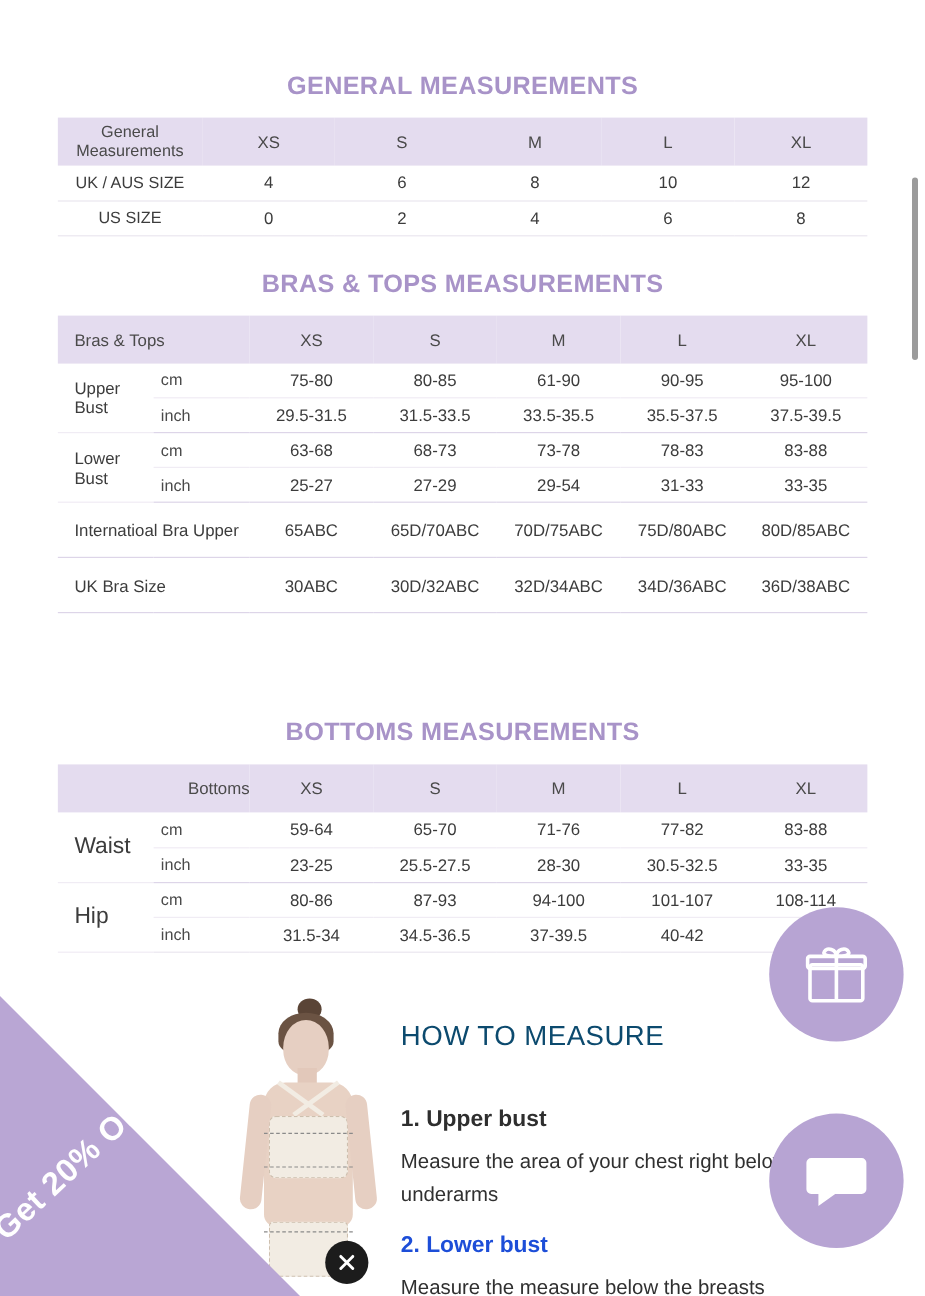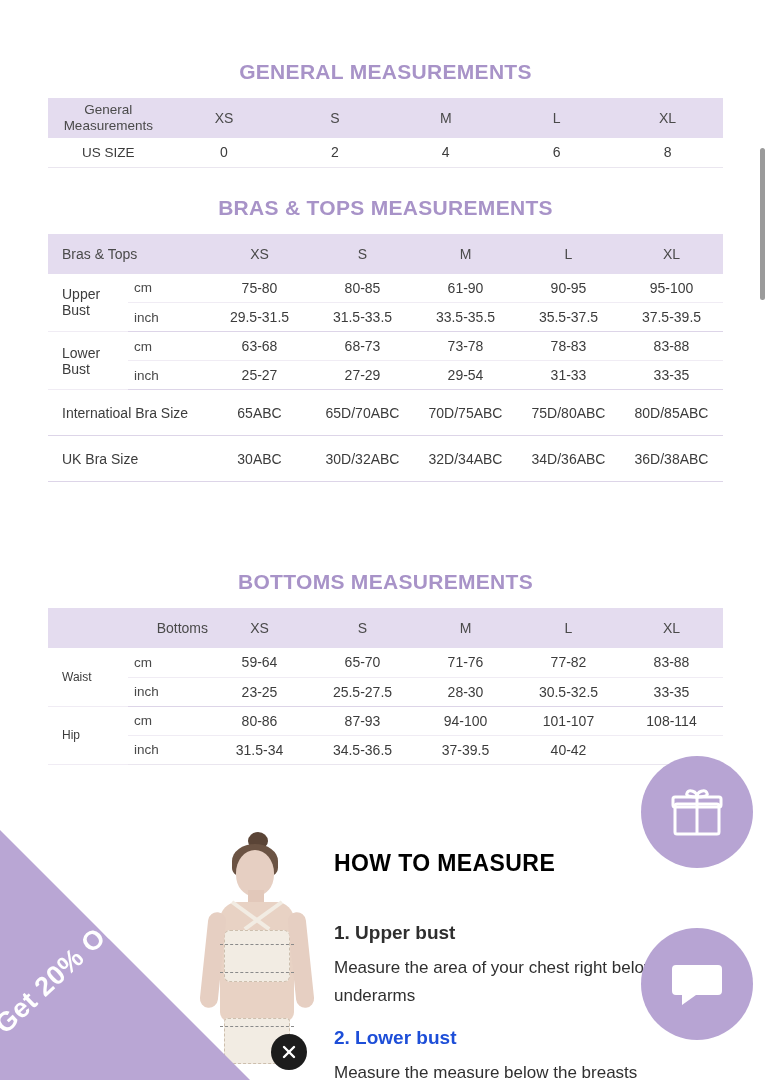--- a/index.html
+++ b/index.html
@@ -77,39 +77,39 @@
   .gm-table .row td { height: 29px; }
   .gm-table .row td:first-child { font-size: 13.5px; }
 
   .bt-table { margin-top: 14px; }
   .bt-table .hdr-row td:first-child { text-align: left; padding-left: 14px !important; }
   .bt-table td.rowlabel { text-align: left; padding-left: 14px; font-size: 14px; }
   .bt-table td.unit { text-align: left; padding-left: 6px; font-size: 13.5px; color: #4a4a4a; }
 
   .bm-table { margin-top: 14px; }
   .bm-table .hdr-row td:first-child { text-align: right; padding-left: 14px !important; }
-  .bm-table td.rowlabel { text-align: left; padding-left: 14px; font-size: 12px; }
+  .bm-table td.rowlabel { text-align: left; padding-left: 14px; font-size: 19px; }
   .bm-table td.unit { text-align: left; padding-left: 6px; font-size: 13.5px; color: #4a4a4a; }
 
   .group-sep td { border-bottom: 1px solid #ddd5e8; }
   .thin td { border-bottom: 1px solid #f0ecf4; }
 
   
   .htm {
     position: absolute;
     left: 48px;
     top: 822px;
     width: 675px;
     height: 258px;
   }
   .htm-title {
     position: absolute;
     left: 238px; top: 28px;
-    color: #000000;
-    font-weight: bold;
+    color: #0c4a6e;
+    font-weight: normal;
     font-size: 23px;
     letter-spacing: 0.4px;
   }
   .htm-item1-h {
     position: absolute; left: 238px; top: 100px;
     font-size: 19px; font-weight: bold; color: #2e2e2e;
   }
   .htm-item1-b {
     position: absolute; left: 238px; top: 132px;
     font-size: 17px; color: #303030; line-height: 28px; width: 400px;
@@ -261,20 +261,28 @@
       <tbody>
           <tr class="hdr-row">
         <td class="lbl lbl-col">General Measurements</td>
         <td class="sz-col">XS</td>
         <td class="sz-col">S</td>
         <td class="sz-col">M</td>
         <td class="sz-col">L</td>
         <td class="sz-col">XL</td>
       </tr>
       <tr class="row">
+        <td>UK / AUS SIZE</td>
+        <td>4</td>
+        <td>6</td>
+        <td>8</td>
+        <td>10</td>
+        <td>12</td>
+      </tr>
+      <tr class="row">
         <td>US SIZE</td>
         <td>0</td>
         <td>2</td>
         <td>4</td>
         <td>6</td>
         <td>8</td>
       </tr>
     </tbody>
       </table>
 
@@ -321,21 +329,21 @@
       <tr class="row group-sep">
         <td class="unit unit-col">inch</td>
         <td>25-27</td>
         <td>27-29</td>
         <td>29-54</td>
         <td>31-33</td>
         <td>33-35</td>
       </tr>
 
       <tr class="row group-sep" style="height:46px">
-        <td class="rowlabel" colspan="2">Internatioal Bra Size</td>
+        <td class="rowlabel" colspan="2">Internatioal Bra Upper</td>
         <td>65ABC</td>
         <td>65D/70ABC</td>
         <td>70D/75ABC</td>
         <td>75D/80ABC</td>
         <td>80D/85ABC</td>
       </tr>
       <tr class="row group-sep" style="height:46px">
         <td class="rowlabel" colspan="2">UK Bra Size</td>
         <td>30ABC</td>
         <td>30D/32ABC</td>

